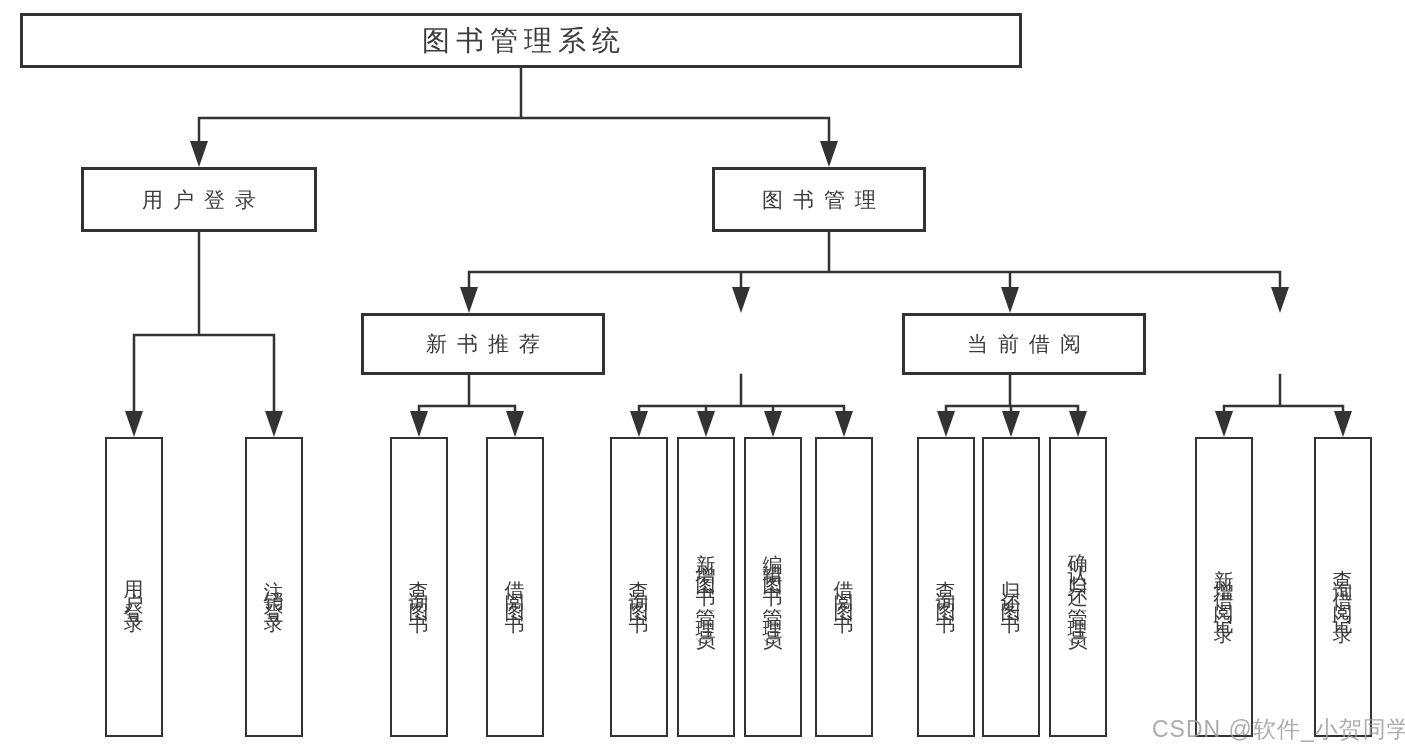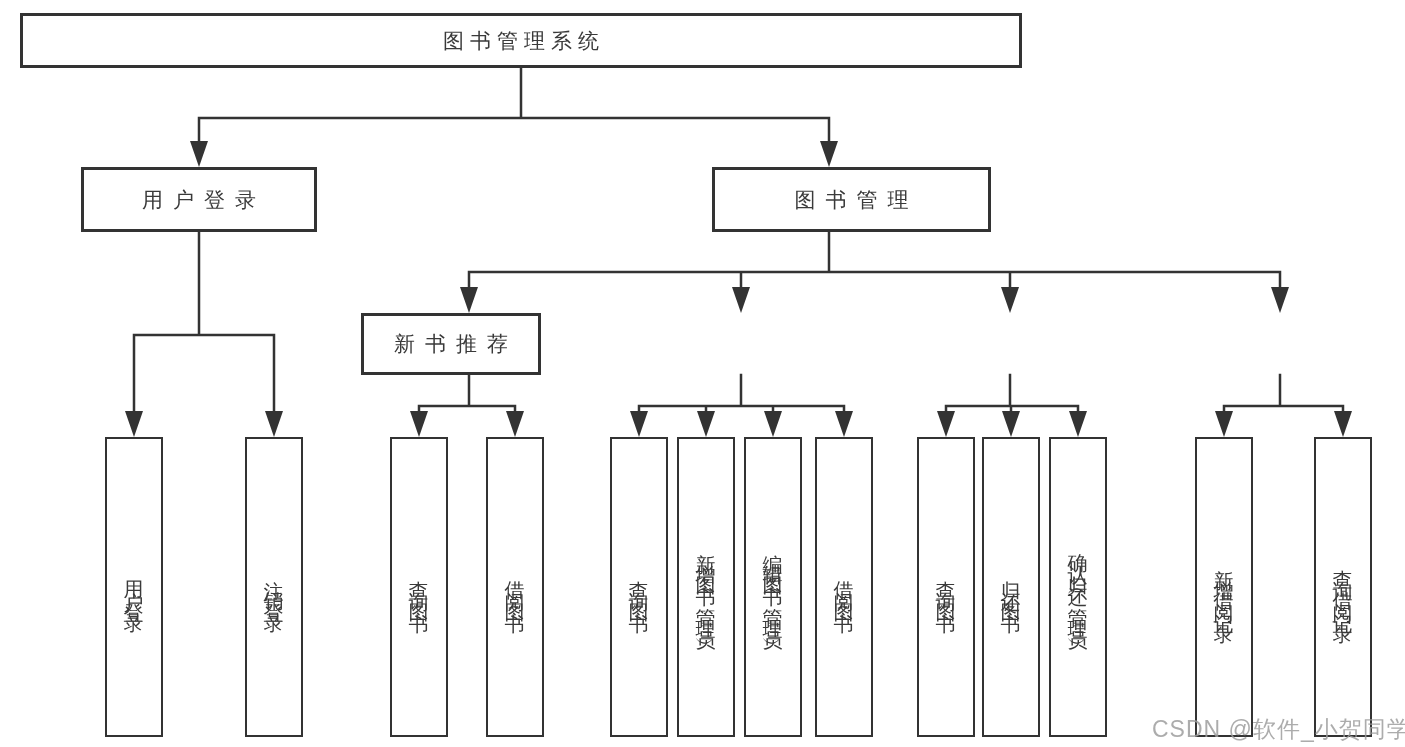--- a/index.html
+++ b/index.html
@@ -6,26 +6,26 @@
   .canvas{
     position:relative;width:1405px;height:747px;background:#fff;overflow:hidden;
     font-family:"Liberation Sans","DejaVu Sans",sans-serif;
   }
   .connectors{position:absolute;left:0;top:0;width:1405px;height:747px;}
   .box{
     position:absolute;box-sizing:border-box;background:#fff;border:3px solid #333;
     display:flex;align-items:center;justify-content:center;color:#3a3a3a;
   }
   .root-box{left:20px;top:13px;width:1002px;height:55px;}
-  .root-box .h-text{font-size:21px;letter-spacing:6px;text-indent:6px;}
+  .root-box .h-text{font-size:28px;letter-spacing:6px;text-indent:6px;}
   .l2-box,.l3-box{height:65px;}
   .h-text{font-size:21px;letter-spacing:10px;text-indent:10px;white-space:nowrap;}
   .l2-login{left:81px;top:167px;width:236px;}
-  .l2-mgmt{left:712px;top:167px;width:279px;}
-  .l3-box{top:313px;width:180px;height:62px;}
+  .l2-mgmt{left:712px;top:167px;width:214px;}
+  .l3-box{top:313px;width:244px;height:62px;}
   .leaf{top:437px;width:58px;height:300px;border-width:2.5px;}
   .v-text{
     writing-mode:vertical-rl;text-orientation:mixed;
     font-size:20px;letter-spacing:11px;line-height:1;white-space:nowrap;color:#3a3a3a;
   }
   .watermark{
     position:absolute;left:1152px;top:714px;z-index:5;
     font-size:23px;letter-spacing:1px;color:rgba(158,158,158,0.85);white-space:nowrap;
   }
 </style>
@@ -74,20 +74,23 @@
   <div class="box l2-box l2-login">
     <span class="h-text">用户登录</span>
   </div>
   <div class="box l2-box l2-mgmt">
     <span class="h-text">图书管理</span>
   </div>
 
   <div class="box l3-box" style="left:361px">
     <span class="h-text">新书推荐</span>
   </div>
+  <div class="box l3-box" style="left:902px">
+    <span class="h-text">当前借阅</span>
+  </div>
 
   <div class="box leaf" style="left:105px">
     <span class="v-text">用户登录</span>
   </div>
   <div class="box leaf" style="left:245px">
     <span class="v-text">注销登录</span>
   </div>
 
   <div class="box leaf" style="left:390px">
     <span class="v-text">查询图书</span>

